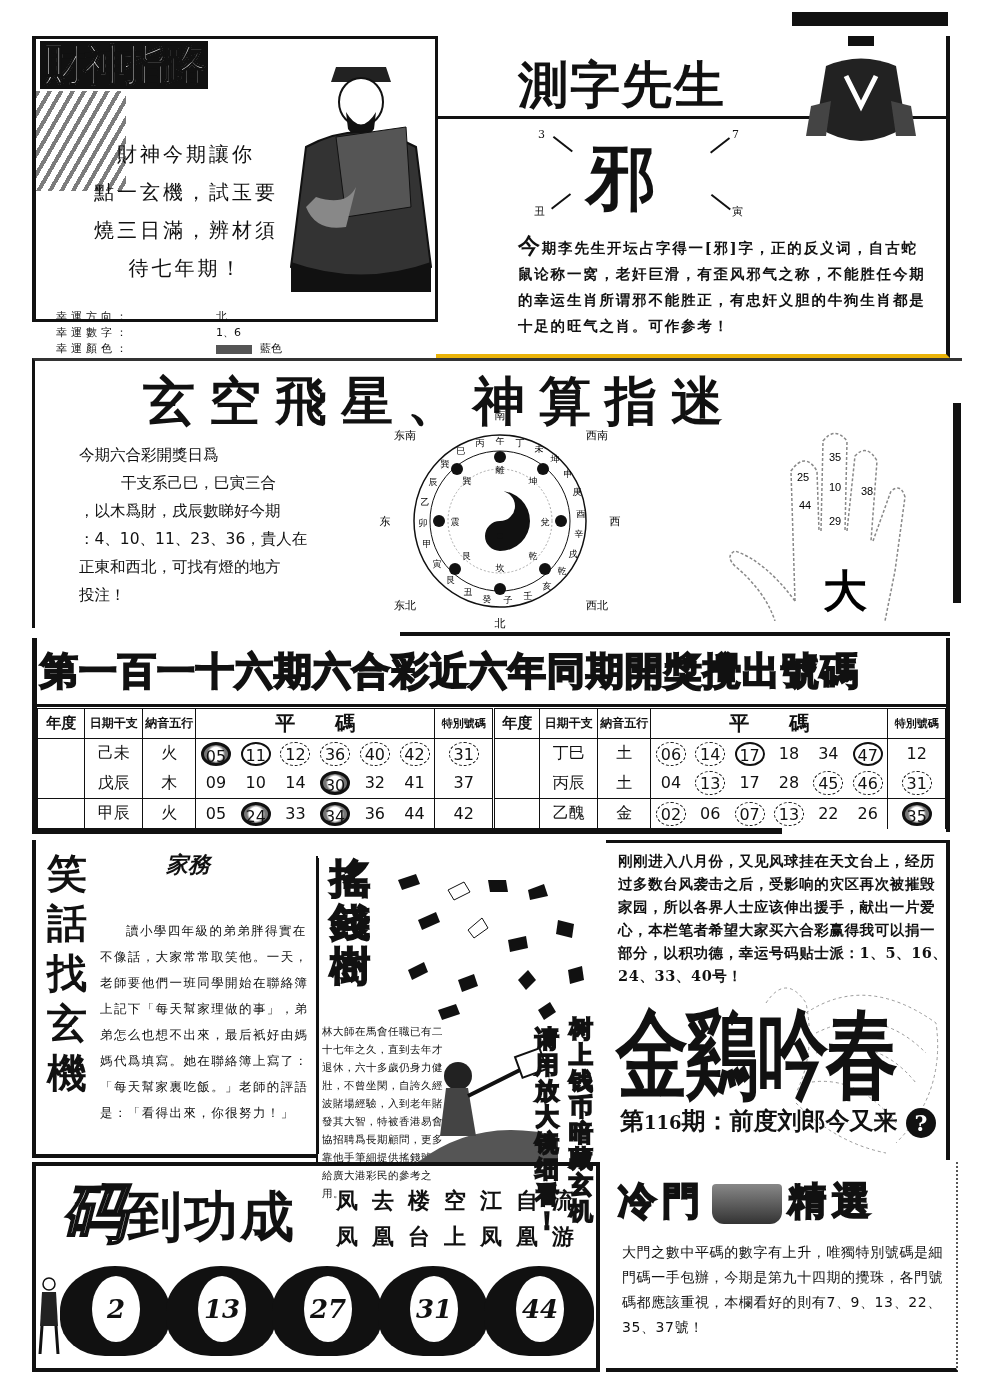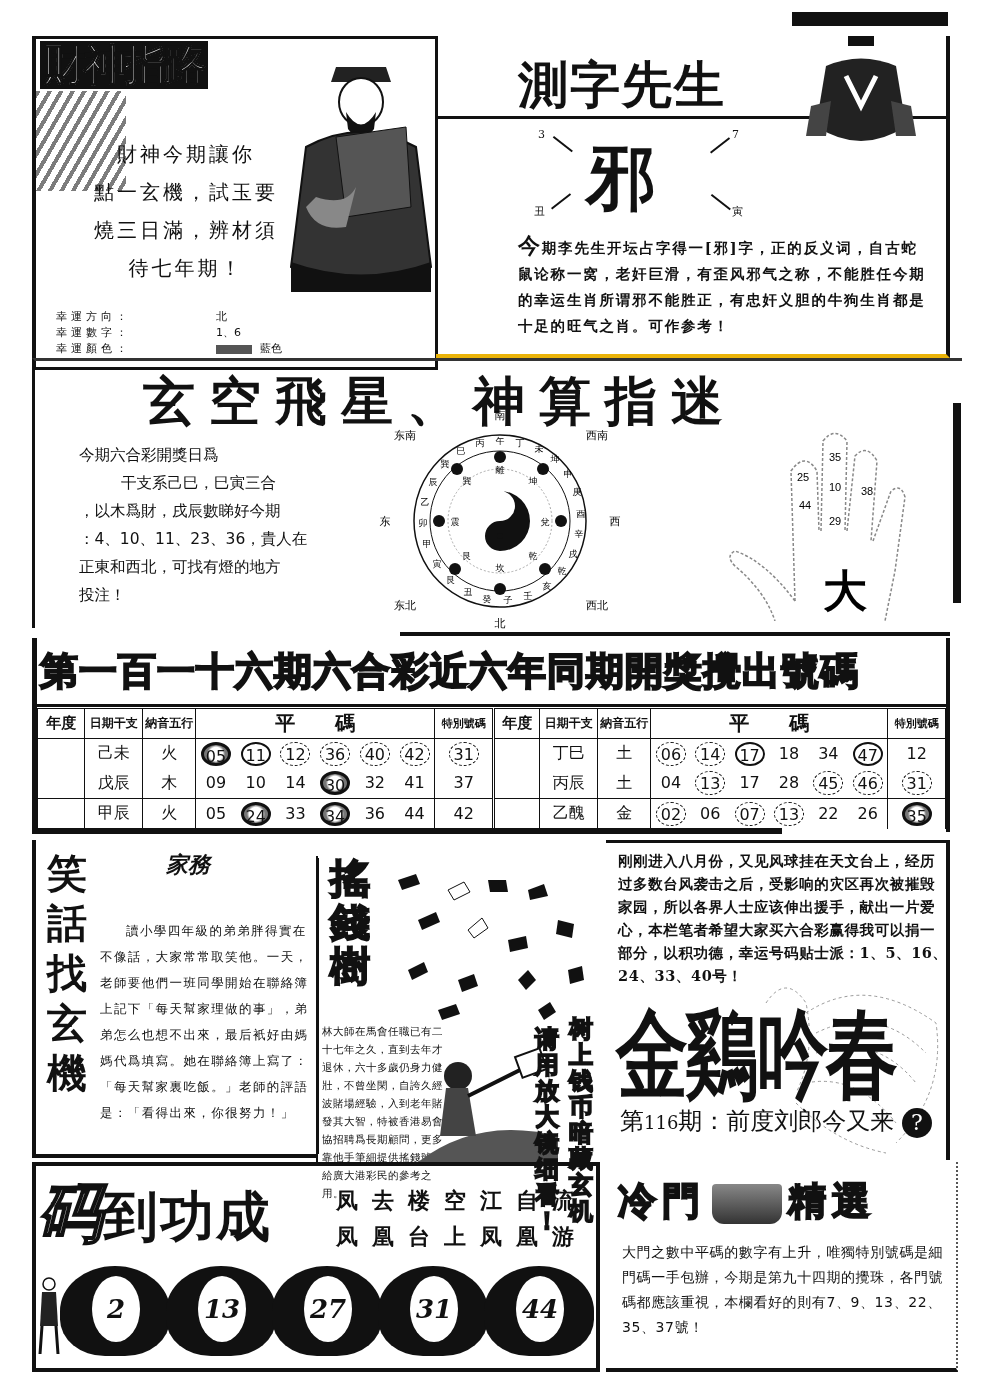--- a/index.html
+++ b/index.html
@@ -1,21 +1,21 @@
 <!DOCTYPE html>
 <html><head>
 <meta charset="utf-8">
 <style>
   * { box-sizing: border-box; margin: 0; padding: 0; }
   html, body { width: 983px; height: 1388px; background: #fff; overflow: hidden; }
   body { position: relative; font-family: "DejaVu Sans", sans-serif; color: #111; }
   .abs { position: absolute; }
 
   
-  #s1 { left: 32px; top: 36px; width: 406px; height: 334px; border-left: 4px solid #111; border-top: 3px solid #111; border-right: 3px solid #111; border-bottom: 3px solid #111; }
+  #s1 { left: 32px; top: 36px; width: 406px; height: 286px; border-left: 4px solid #111; border-top: 3px solid #111; border-right: 3px solid #111; border-bottom: 3px solid #111; }
   #s1 .title { left: 4px; top: 2px; font-size: 42px; font-weight: 900; color: #fff;
     -webkit-text-stroke: 3px #111; letter-spacing: -2px; background: #111; padding: 0 4px; line-height: 48px;
     text-shadow: 0 0 0 #fff; }
   #s1 .title span { color: #fff; -webkit-text-stroke: 1.2px #111; }
   #s1 .brush { left: 0; top: 52px; width: 90px; height: 100px;
     background: repeating-linear-gradient(120deg, #111 0 4px, #fff 4px 10px); opacity: .55; }
   #s1 .poem { left: 50px; top: 96px; width: 200px; font-size: 20px; line-height: 38px; text-align: center; letter-spacing: 3px; font-family: "DejaVu Serif", serif; }
   #s1 .deity { left: 250px; top: 18px; width: 150px; height: 240px; }
   #s1 .lucky { left: 20px; top: 270px; font-size: 11px; line-height: 16px; }
   #s1 .lucky .row { display: flex; }
@@ -73,28 +73,28 @@
   #s6 .vtitle { left: 4px; top: 0px; width: 56px; font-size: 40px; font-weight: 900; line-height: 44px; color: #fff; -webkit-text-stroke: 2px #111; text-align: center; }
   #s6 .money { left: 60px; top: 4px; width: 220px; height: 160px; }
   #s6 .text { left: 4px; top: 166px; width: 122px; font-size: 10.5px; line-height: 18px; letter-spacing: .5px; }
   #s6 .vcol { top: 170px; width: 30px; font-size: 24px; line-height: 26px; font-weight: 900; color: #fff; -webkit-text-stroke: 1.6px #111; text-align: center; }
   #s6 .figure { left: 100px; top: 180px; width: 140px; height: 126px; }
 
   
   #s7 { left: 606px; top: 840px; width: 344px; height: 320px; border-right: 4px solid #111; border-top: 3px solid #111; }
   #s7 .text { left: 12px; top: 6px; width: 330px; font-size: 14.5px; line-height: 23px; font-weight: 900; font-family: "DejaVu Serif", serif; letter-spacing: .6px; }
   #s7 .title { left: 10px; top: 148px; font-size: 72px; font-weight: 900; letter-spacing: -2px; transform: scaleY(1.35); transform-origin: 0 0; }
-  #s7 .issue { left: 14px; top: 262px; font-size: 24px; font-weight: 400; font-family: "DejaVu Serif", serif; white-space: nowrap; }
+  #s7 .issue { left: 14px; top: 262px; font-size: 24px; font-weight: 700; font-family: "DejaVu Serif", serif; white-space: nowrap; }
   #s7 .issue .small { font-size: 18px; }
   #s7 .q { display: inline-block; width: 30px; height: 30px; line-height: 30px; border-radius: 50%; background: #111; color: #fff; text-align: center; font-size: 22px; vertical-align: middle; }
   #s7 .rooster { left: 140px; top: 130px; width: 200px; height: 190px; }
 
   
   #s8 { left: 32px; top: 1162px; width: 568px; height: 210px; border: 4px solid #111; }
-  #s8 .title { left: 2px; top: 4px; font-size: 54px; font-weight: 900; white-space: nowrap; letter-spacing: 2px; }
+  #s8 .title { left: 26px; top: 4px; font-size: 54px; font-weight: 900; white-space: nowrap; letter-spacing: 2px; }
   #s8 .title .first { font-style: italic; color: #fff; -webkit-text-stroke: 2px #111; font-size: 64px; }
   #s8 .poem { left: 300px; top: 16px; font-size: 22px; line-height: 36px; font-weight: 900; letter-spacing: 14px; font-family: "DejaVu Serif", serif; }
   #s8 .balls { left: 10px; top: 100px; width: 544px; height: 100px; display: flex; gap: 0; }
   #s8 .ball { position: relative; width: 110px; height: 90px; border-radius: 55% 55% 45% 45%; background: #111; margin-left: -4px; }
   #s8 .ball .face { position: absolute; left: 32px; top: 10px; width: 48px; height: 66px; border-radius: 50%; background: #fff; text-align: center; line-height: 66px; font-size: 26px; font-style: italic; font-family: "DejaVu Serif", serif; font-weight: bold; }
   #s8 .man { left: 2px; top: 110px; width: 22px; height: 80px; }
 
   
   #s9 { left: 606px; top: 1162px; width: 352px; height: 210px; border-bottom: 4px solid #111; border-right: 2px dotted #555; }
   #s9 .title { left: 12px; top: 14px; font-size: 38px; font-weight: 900; color: #fff; -webkit-text-stroke: 2px #111; letter-spacing: 6px; white-space: nowrap; }

